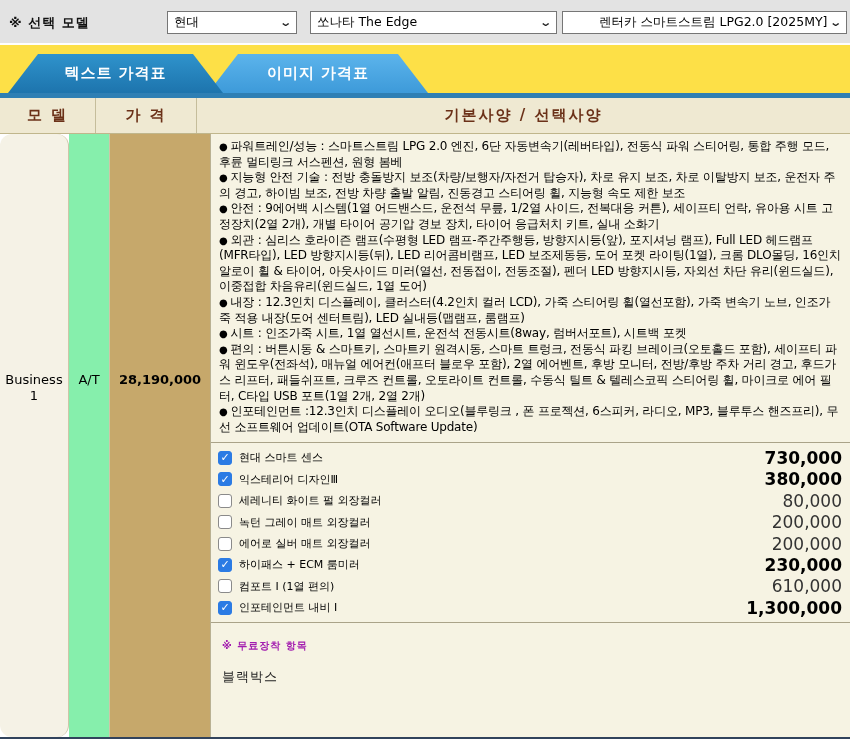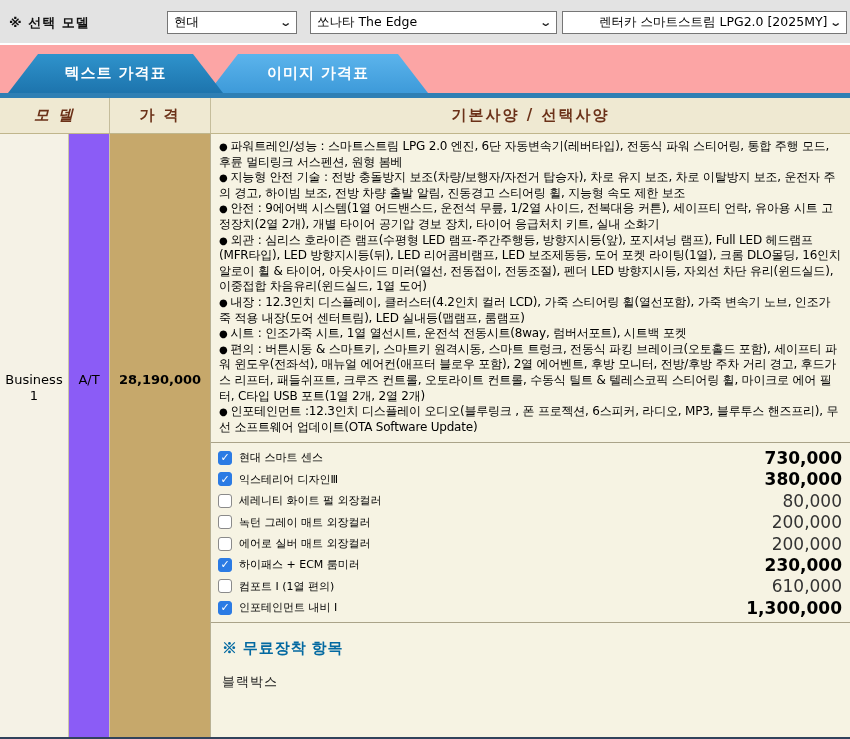--- a/index.html
+++ b/index.html
@@ -10,41 +10,41 @@
   .top-bar { height:45px; background:#e3e3e3; position:relative; border-bottom:2px solid #fff; }
   .top-label { position:absolute; left:9px; top:14px; font-size:13px; font-weight:bold; color:#111; letter-spacing:1px; }
   .sel { position:absolute; top:11px; height:23px; background:#fff; border:1px solid #767676;
          display:flex; align-items:center; font-size:12.5px; color:#000; padding:0 6px; cursor:default; }
   .sel .chev { margin-left:auto; font-size:11px; color:#222; font-weight:bold; transform:scaleX(1.4); }
   .sel1 { left:167px; width:130px; }
   .sel2 { left:310px; width:247px; }
   .sel3 { left:562px; width:285px;padding-left:36px; }
 
   
-  .tab-area { height:48px; background:#fca5a5; position:relative; }
+  .tab-area { height:48px; background:#fde047; position:relative; }
   .tab { position:absolute; top:9px; height:39px; color:#fff; font-size:15px; font-weight:bold;
          display:flex; align-items:center; justify-content:center; letter-spacing:1px;
          clip-path:polygon(30px 0, calc(100% - 30px) 0, 100% 100%, 0 100%); cursor:pointer; }
   .tab-active   { left:8px;  width:215px; background:linear-gradient(#2f93cc,#1d74ad); z-index:2; }
   .tab-inactive { left:208px; width:220px; background:linear-gradient(#5cb4ec,#3d9ad9); z-index:1; }
   .tab-strip { height:5px; background:#2e7fb4; }
 
   
   .thead { height:36px; background:#efe9d2; display:flex; border-bottom:1px solid #c0b68c; }
   .thead .th { display:flex; align-items:center; justify-content:center;
                font-size:15px; font-weight:bold; color:#6b3118; letter-spacing:2px; }
-  .th-model { width:110px; border-right:1px solid #c5bd9b;font-style:italic; }
+  .th-model { width:96px; border-right:1px solid #c5bd9b; }
   .th-price { width:101px; border-right:1px solid #c5bd9b; }
   .th-spec  { flex:1; }
 
   
   .tbody { display:flex; height:605px; border-bottom:2px solid #31435c; }
   .cell { position:relative; }
-  .col-model { width:69px;  background:#f5f2e6; border-right:1px solid #cdc6a8; }
-  .col-trans { width:41px;  background:#8b5cf6; border-right:1px solid #cdc6a8; }
+  .col-model { width:69px;  background:#f5f2e6; border-right:1px solid #cdc6a8;border-radius:12px; }
+  .col-trans { width:41px;  background:#86efac; border-right:1px solid #cdc6a8; }
   .col-price { width:101px; background:#c6a86b; border-right:1px solid #b9b193; }
   .col-content { flex:1; background:#f6f3e3; }
   .cell-txt { position:absolute; top:238px; left:0; right:0; text-align:center; font-size:13px; color:#000; line-height:16px; }
   .price-txt { font-weight:bold; font-size:13px; }
 
   
   .specs { padding:5px 8px 7px 8px; }
   .spec-line { font-size:12px; line-height:15.6px; color:#000; letter-spacing:-0.2px; }
   .bullet { font-size:10px; margin-right:3px; }
 
@@ -55,21 +55,21 @@
         display:flex; align-items:center; justify-content:center;
         background:#fff; border:1px solid #8a8a8a; font-size:11px; line-height:1;
         color:#fff; cursor:pointer; }
   .cb.checked { background:#2b7be4; border-color:#2b7be4; }
   .opt-label { font-size:11px; color:#000; }
   .opt-price { margin-left:auto; font-size:17px; color:#333; }
   .b { font-weight:bold; color:#000; }
 
   
   .free { border-top:1px solid #aaa389; padding:16px 8px 0 11px; }
-  .free-title { color:#0369a1; font-size:15px; font-weight:bold; letter-spacing:1px;font-family:Liberation Serif, serif; }
+  .free-title { color:#a21caf; font-size:10px; font-weight:bold; letter-spacing:1px; }
   .free-item { margin-top:15px; font-size:13px; color:#222; letter-spacing:1px; }
 </style>
 </head>
 <body>
 
 <div class="top-bar">
   <span class="top-label">※ 선택 모델</span>
   <div class="sel sel1">
     <span>현대</span>
     <span class="chev">⌄</span>

